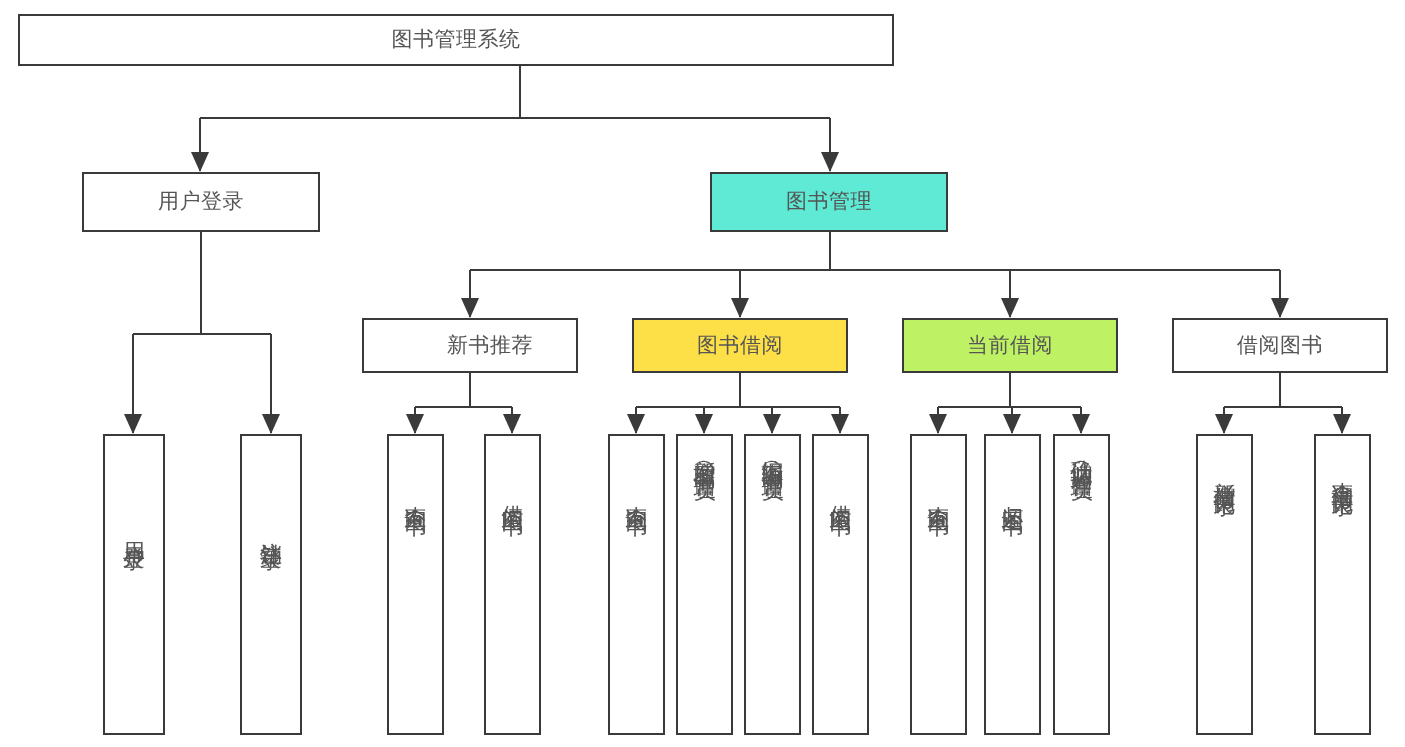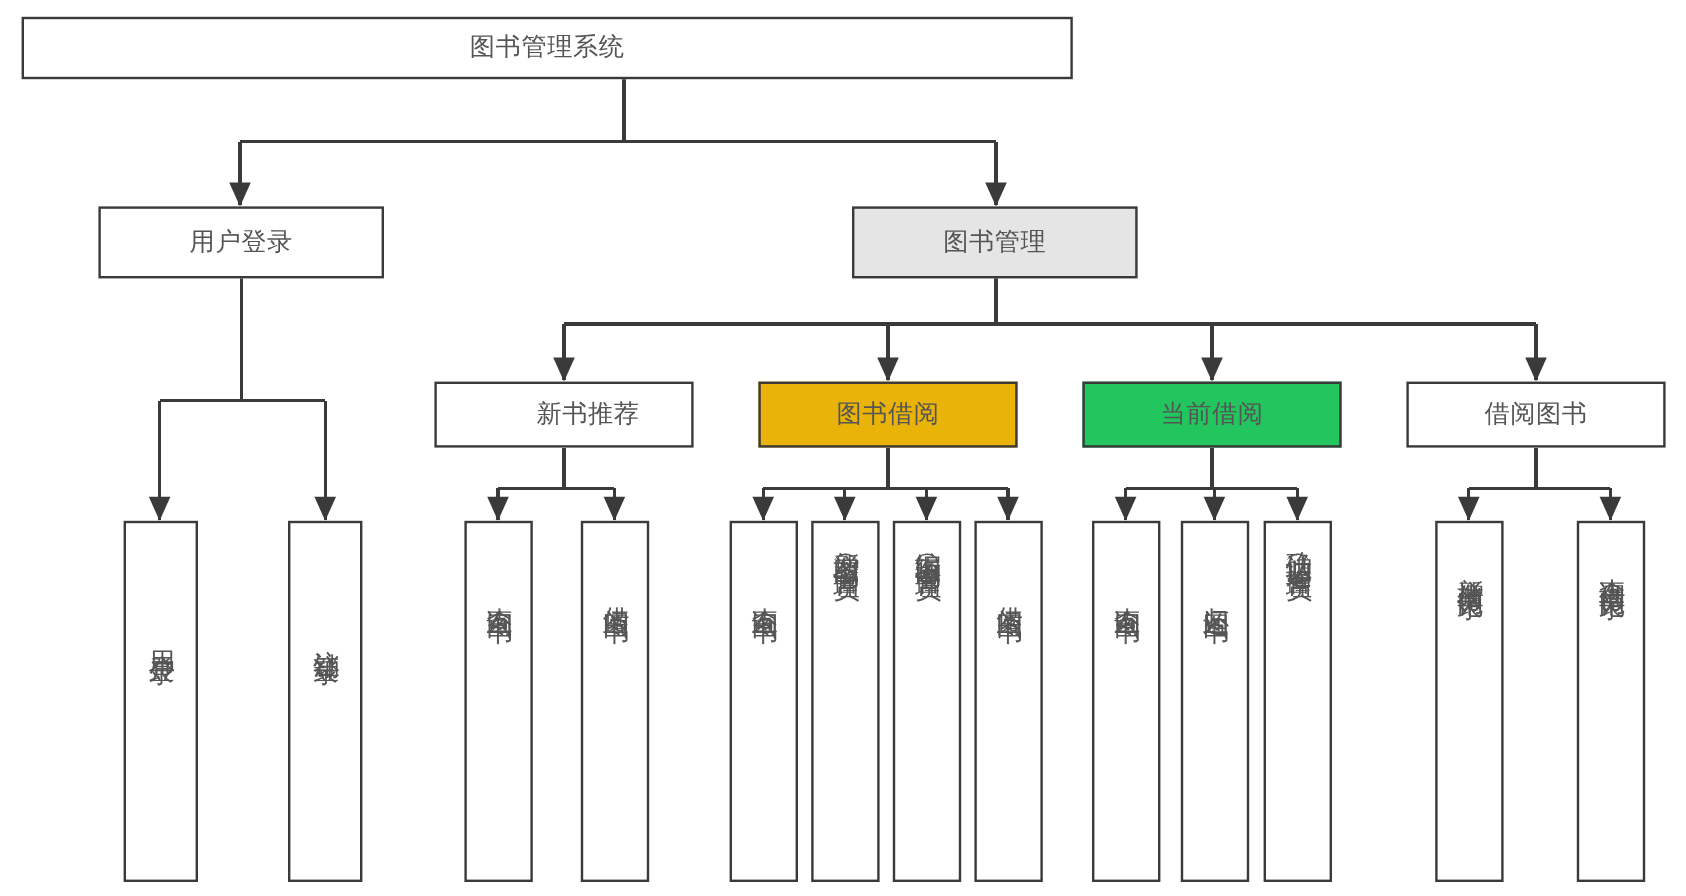--- a/index.html
+++ b/index.html
@@ -150,30 +150,30 @@
       </g>
     </svg>
 
   <div id="nodes">
       <div class="node horiz" style="left: 18px; top: 14px; width: 876px; height: 52px; border-color: rgb(58, 58, 58); background: rgb(255, 255, 255);">
         <span class="node-label" style="color: rgb(85, 85, 85);">图书管理系统</span>
       </div>
       <div class="node horiz" style="left: 82px; top: 172px; width: 238px; height: 60px; border-color: rgb(58, 58, 58); background: rgb(255, 255, 255);">
         <span class="node-label" style="color: rgb(85, 85, 85);">用户登录</span>
       </div>
-      <div class="node horiz" style="left: 710px; top: 172px; width: 238px; height: 60px; border-color: rgb(58, 58, 58); background: #e5e5e5;">
+      <div class="node horiz" style="left: 710px; top: 172px; width: 238px; height: 60px; border-color: rgb(58, 58, 58); background: #5eead4;">
         <span class="node-label" style="color: rgb(85, 85, 85);">图书管理</span>
       </div>
       <div class="node horiz" style="left: 362px; top: 318px; width: 216px; height: 55px; border-color: rgb(58, 58, 58); background: rgb(255, 255, 255); padding-left: 40px;">
         <span class="node-label" style="color: rgb(85, 85, 85);">新书推荐</span>
       </div>
-      <div class="node horiz" style="left: 632px; top: 318px; width: 216px; height: 55px; border-color: rgb(58, 58, 58); background: #eab308;">
+      <div class="node horiz" style="left: 632px; top: 318px; width: 216px; height: 55px; border-color: rgb(58, 58, 58); background: #fde047;">
         <span class="node-label" style="color: rgb(85, 85, 85);">图书借阅</span>
       </div>
-      <div class="node horiz" style="left: 902px; top: 318px; width: 216px; height: 55px; border-color: rgb(58, 58, 58); background: #22c55e;">
+      <div class="node horiz" style="left: 902px; top: 318px; width: 216px; height: 55px; border-color: rgb(58, 58, 58); background: #bef264;">
         <span class="node-label" style="color: rgb(85, 85, 85);">当前借阅</span>
       </div>
       <div class="node horiz" style="left: 1172px; top: 318px; width: 216px; height: 55px; border-color: rgb(58, 58, 58); background: rgb(255, 255, 255);">
         <span class="node-label" style="color: rgb(85, 85, 85);">借阅图书</span>
       </div>
       <div class="node vert pad3" style="left: 103px; top: 434px; width: 62px; height: 301px; border-color: rgb(58, 58, 58); background: rgb(255, 255, 255);">
         <span class="node-label" style="color: rgb(85, 85, 85);">用户登录</span>
       </div>
       <div class="node vert pad3" style="left: 240px; top: 434px; width: 62px; height: 301px; border-color: rgb(58, 58, 58); background: rgb(255, 255, 255);">
         <span class="node-label" style="color: rgb(85, 85, 85);">注销登录</span>

